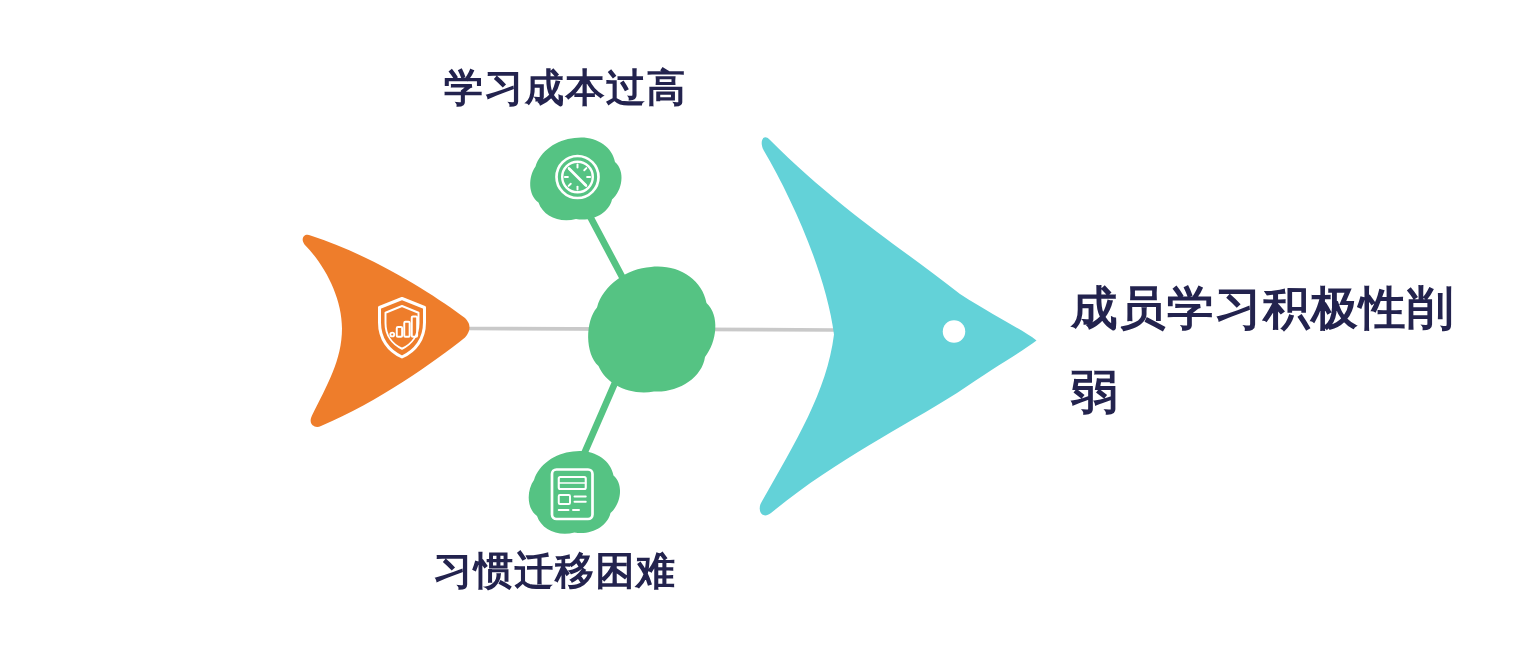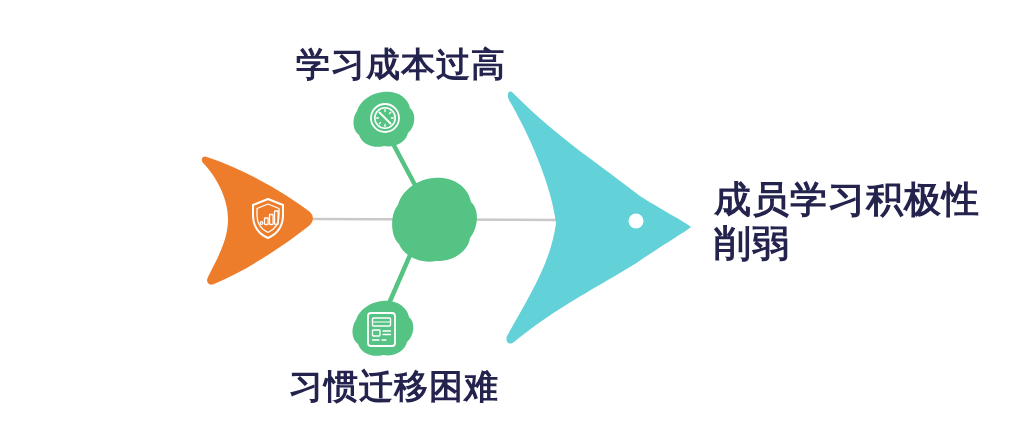--- a/index.html
+++ b/index.html
@@ -20,28 +20,28 @@
     position: absolute;
     left: 0; top: 0;
     width: 1024px; height: 439px;
   }
   .label {
     position: absolute;
     color: #23234E;
     font-weight: 800;
     letter-spacing: 1px;
     white-space: nowrap;
-    font-size: 34px;
+    font-size: 26px;
     line-height: 1.3;
   }
   .label-effect {
     white-space: normal;
     width: 272px;
-    font-size: 37px;
-    line-height: 44px;
+    font-size: 31px;
+    line-height: 56px;
   }
 </style>
 </head>
 <body>
 
 <div class="card">
 
   <svg class="diagram-svg" viewBox="0 0 1024 439">
 
     <line x1="312" y1="219" x2="556" y2="220" stroke-width="2.5" fill="none" stroke="#C9C9C9"></line>

